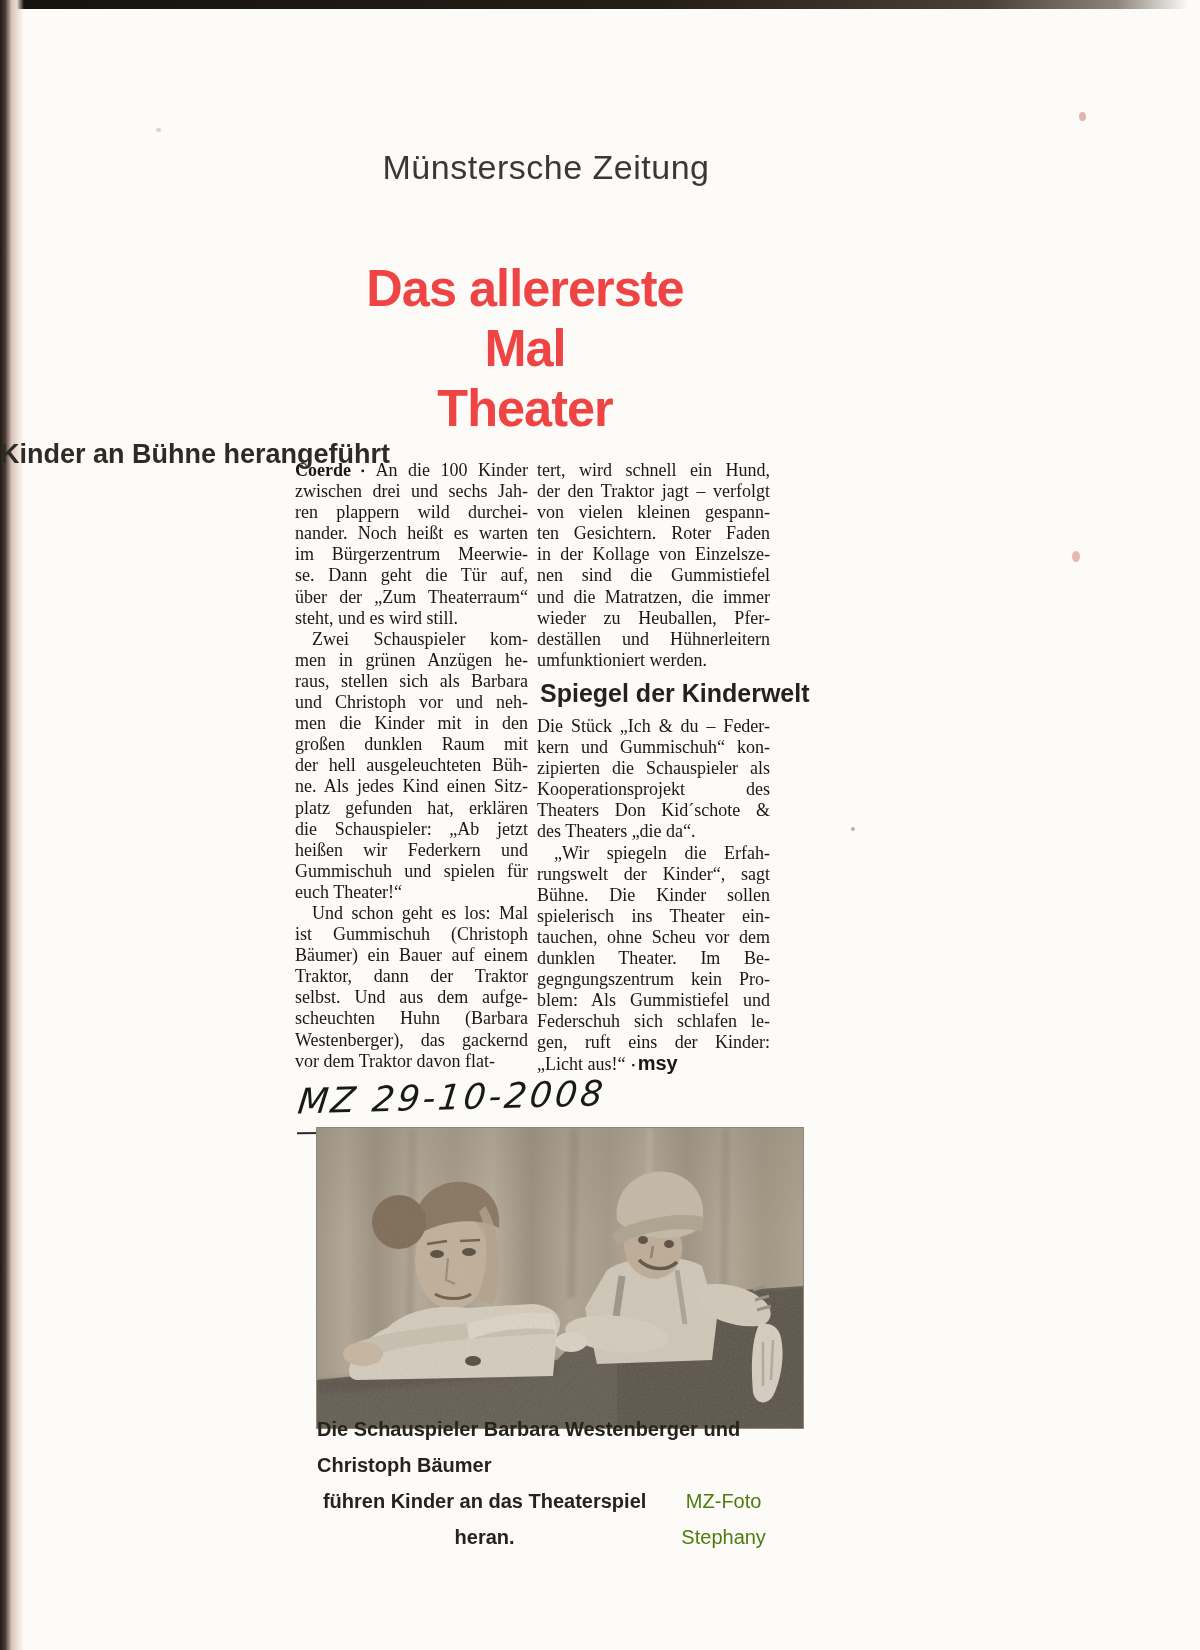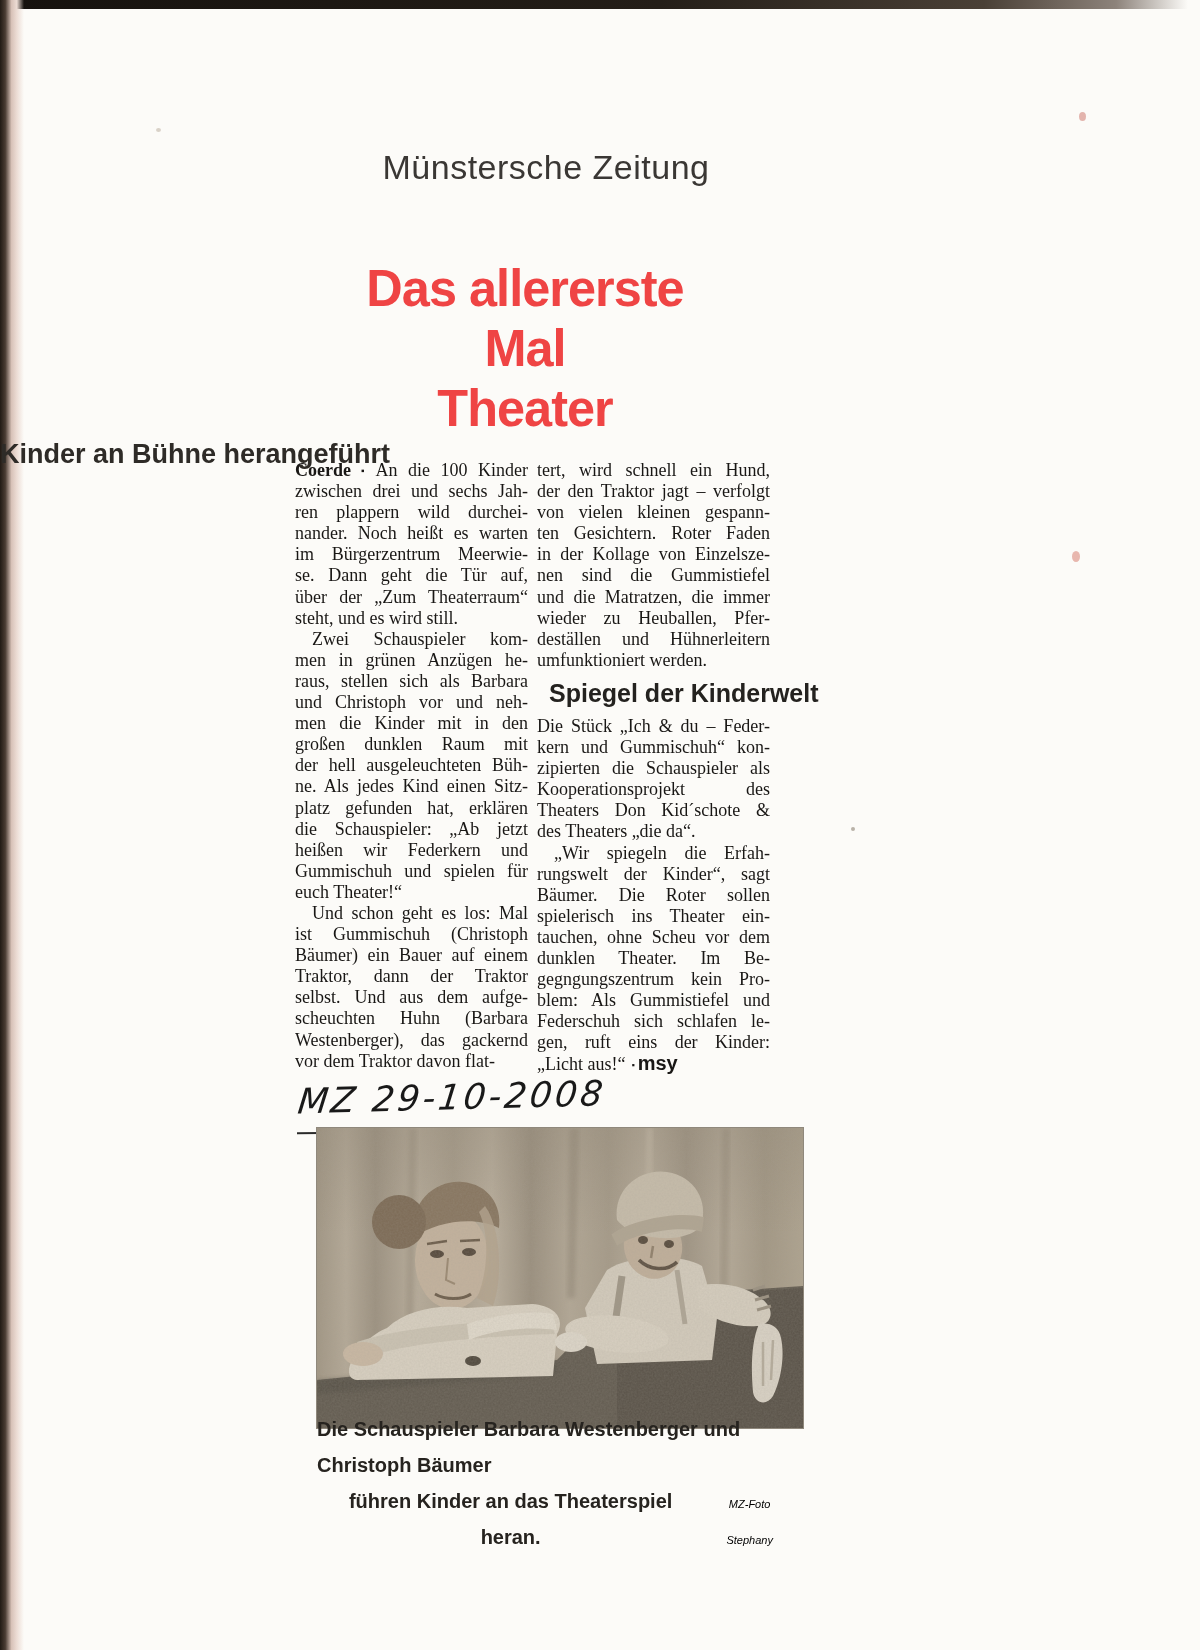--- a/index.html
+++ b/index.html
@@ -74,21 +74,21 @@
   .tline.ind{text-indent:17px;}
   .lead{font-weight:700;}
   .sq{font-size:10px;vertical-align:2px;padding:0 5px 0 4px;color:#191715;}
   .sq2{font-size:9px;vertical-align:2px;padding:0 3px 0 6px;}
   .tail{font-family:"Liberation Sans", sans-serif;font-weight:700;font-size:20px;}
   .crosshead{
     font-family:"Liberation Sans", sans-serif;
     font-weight:700;
     font-size:25px;line-height:30px;
     color:#24221f;
-    margin:7px 0 8px 12px;
+    margin:7px 0 8px 3px;
     letter-spacing:0;
     white-space:nowrap;
   }
 
   
   .handwriting{
     position:absolute;left:298px;top:1078px;width:260px;
     font-family:"DejaVu Sans", sans-serif;
     font-style:italic;
     font-size:35px;
@@ -113,21 +113,21 @@
   
   .caption{
     position:absolute;left:317px;top:1411px;width:478px;
     font-family:"Liberation Sans", sans-serif;
     font-weight:700;
     font-size:20px;line-height:36px;
     color:#26231f;
   }
   .caption .row2{display:flex;justify-content:space-between;align-items:baseline;text-align:center;}
   .caption .credit{
-    font-weight:400;font-size:11px;color:#000000;letter-spacing:0;font-style:italic;
+    font-weight:400;font-size:20px;color:#4d7c0f;letter-spacing:0;
   }
 </style>
 </head>
 <body>
 
 <div class="page">
 
   <div class="edge-top"></div>
   <div class="edge-left"></div>
   <div class="speck pink1"></div>
@@ -195,21 +195,21 @@
     <div class="crosshead">Spiegel der Kinderwelt</div>
     <div>
         <div class="tline">Die Stück „Ich &amp; du – Feder-</div>
         <div class="tline">kern und Gummischuh“ kon-</div>
         <div class="tline">zipierten die Schauspieler als</div>
         <div class="tline">Kooperationsprojekt des</div>
         <div class="tline">Theaters Don Kid´schote &amp;</div>
         <div class="tline last">des Theaters „die da“.</div>
         <div class="tline ind">„Wir spiegeln die Erfah-</div>
         <div class="tline">rungswelt der Kinder“, sagt</div>
-        <div class="tline">Bäumer. Die Roter sollen</div>
+        <div class="tline">Bühne. Die Kinder sollen</div>
         <div class="tline">spielerisch ins Theater ein-</div>
         <div class="tline">tauchen, ohne Scheu vor dem</div>
         <div class="tline">dunklen Theater. Im Be-</div>
         <div class="tline">gegngungszentrum kein Pro-</div>
         <div class="tline">blem: Als Gummistiefel und</div>
         <div class="tline">Federschuh sich schlafen le-</div>
         <div class="tline">gen, ruft eins der Kinder:</div>
         <div class="tline last">„Licht aus!“<span class="sq2">▪</span><span class="tail">msy</span></div>
       </div>
   </div>

